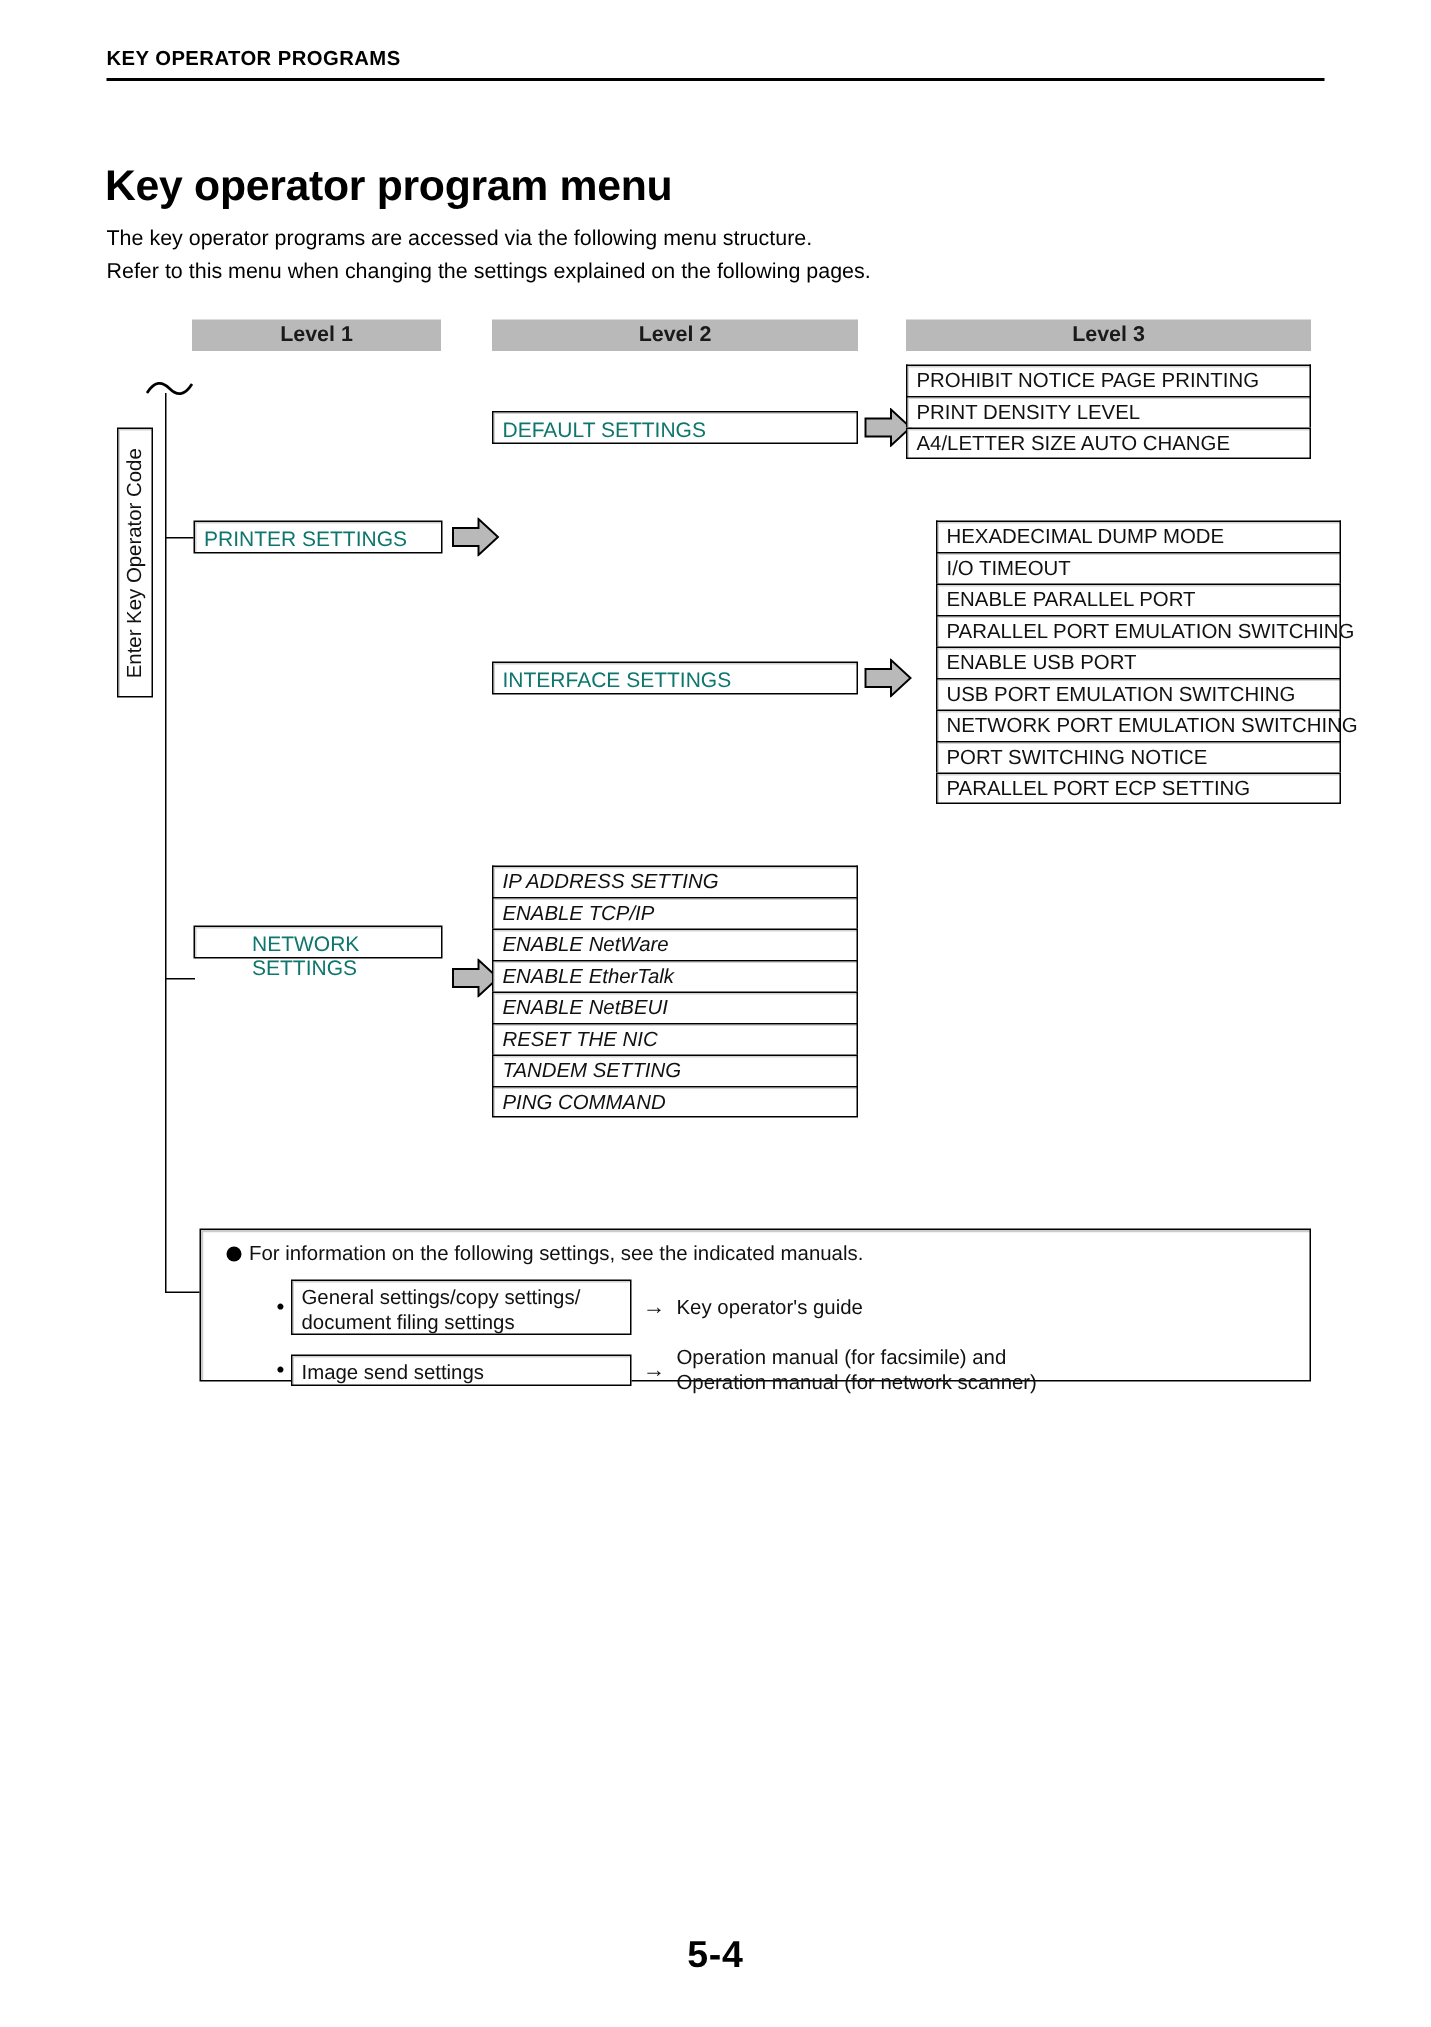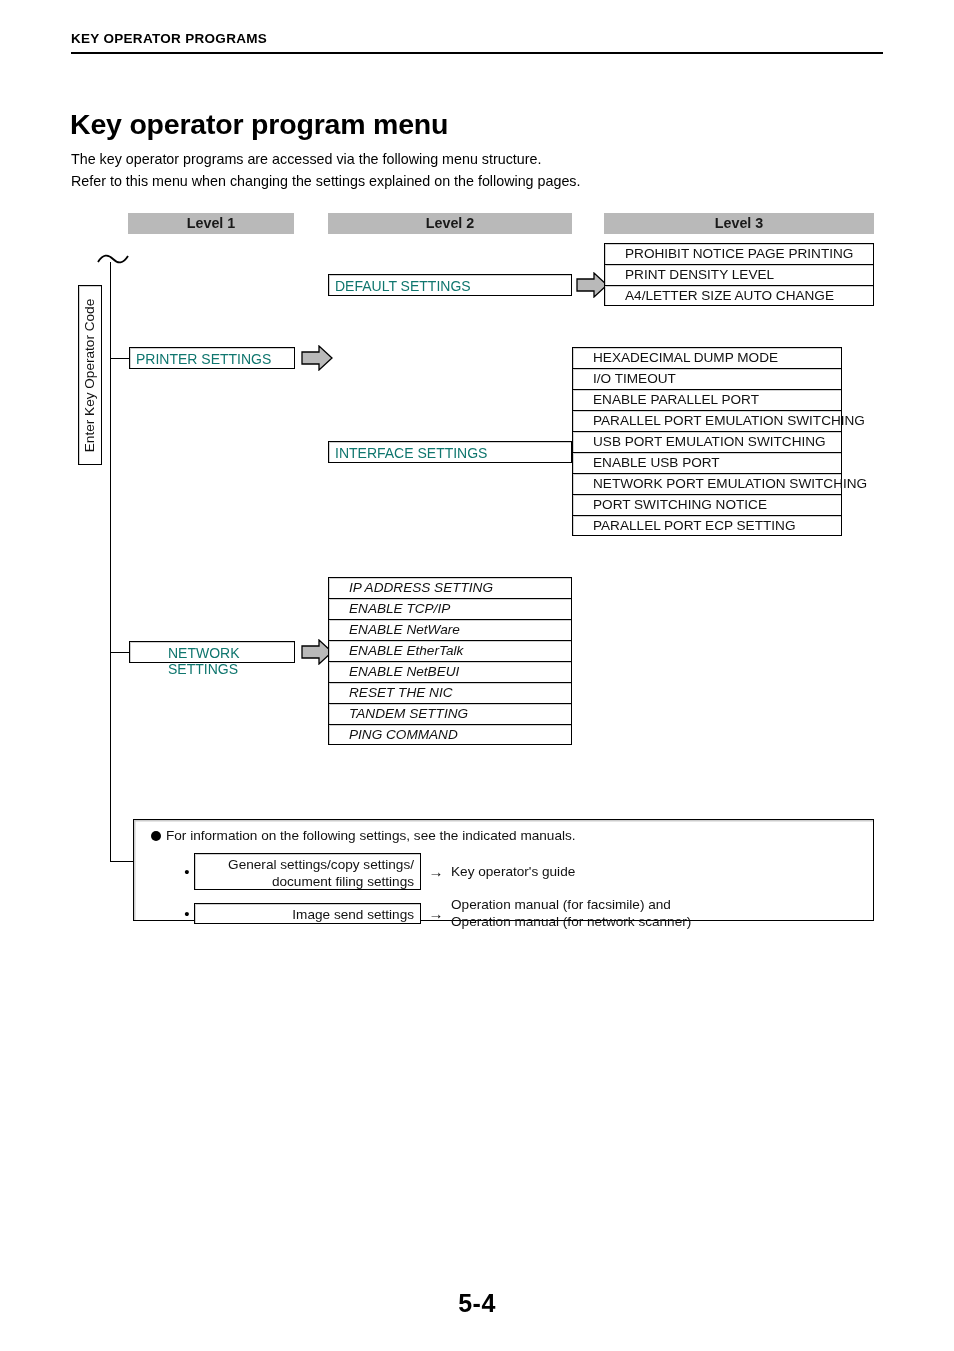--- a/index.html
+++ b/index.html
@@ -95,21 +95,21 @@
     position: absolute;
   }
   .stack .row {
     box-sizing: border-box;
     border: 1.1px solid #000;
     border-bottom: none;
     background: #fff;
     height: 21px;
     line-height: 19px;
     font-size: 13.6px;
-    padding-left: 20px;
+    padding-left: 6px;
     color: #111;
     white-space: nowrap;
     box-shadow: inset 1px 1px 0 0 #d2d2d2;
   }
   .stack .row:last-child { border-bottom: 1.1px solid #000; }
 
   
   .arrow {
     position: absolute;
     width: 32px;
@@ -190,21 +190,20 @@
   }
   .note-box {
     box-sizing: border-box;
     border: 1.1px solid #000;
     background: #fff;
     box-shadow: inset 1px 1px 0 0 #d0d0d0;
     font-size: 13.6px;
     color: #111;
     padding: 2px 6px;
     line-height: 17px;
-    text-align: right;
   }
   .note-arrow {
     width: 30px;
     text-align: center;
     font-size: 15px;
     color: #111;
   }
   .note-target {
     font-size: 13.6px;
     color: #111;
@@ -256,21 +255,21 @@
     <span>Enter Key Operator Code</span>
   </div>
 
   <div class="line-h" style="left:110px; top:358px; width:20px;"></div>
 
   <div class="line-h" style="left:110px; top:652px; width:20px;"></div>
 
   <div class="line-h" style="left:110px; top:861px; width:24px;"></div>
 
   <div class="node" style="left:129px; top:347px; width:166px; height:22px;">PRINTER SETTINGS</div>
-  <div class="node" style="left:129px; top:641px; width:166px; height:22px;padding-left:38px;">NETWORK SETTINGS</div>
+  <div class="node" style="left:129px; top:617px; width:166px; height:22px;padding-left:38px;">NETWORK SETTINGS</div>
 
   <div class="arrow" style="left:301px; top:345px;">
     <svg width="32" height="26" viewBox="0 0 32 26">
       <path d="M1 7 H18 V1 L31 13 L18 25 V19 H1 Z" fill="#b9b9b9" stroke="#000" stroke-width="1.3" stroke-linejoin="miter"></path>
     </svg>
   </div>
 
   <div class="arrow" style="left:301px; top:639px;">
     <svg width="32" height="26" viewBox="0 0 32 26">
       <path d="M1 7 H18 V1 L31 13 L18 25 V19 H1 Z" fill="#b9b9b9" stroke="#000" stroke-width="1.3" stroke-linejoin="miter"></path>
@@ -302,27 +301,27 @@
       <div class="row">TANDEM SETTING</div>
       <div class="row">PING COMMAND</div>
     </div>
 
   <div class="stack" id="stack-default" style="left:604px; top:243px; width:270px;">
       <div class="row">PROHIBIT NOTICE PAGE PRINTING</div>
       <div class="row">PRINT DENSITY LEVEL</div>
       <div class="row">A4/LETTER SIZE AUTO CHANGE</div>
     </div>
 
-  <div class="stack" id="stack-interface" style="left:572px; top:347px; width:270px;">
+  <div class="stack" id="stack-interface" style="left:624px; top:347px; width:270px;">
       <div class="row">HEXADECIMAL DUMP MODE</div>
       <div class="row">I/O TIMEOUT</div>
       <div class="row">ENABLE PARALLEL PORT</div>
       <div class="row">PARALLEL PORT EMULATION SWITCHING</div>
+      <div class="row">ENABLE USB PORT</div>
       <div class="row">USB PORT EMULATION SWITCHING</div>
-      <div class="row">ENABLE USB PORT</div>
       <div class="row">NETWORK PORT EMULATION SWITCHING</div>
       <div class="row">PORT SWITCHING NOTICE</div>
       <div class="row">PARALLEL PORT ECP SETTING</div>
     </div>
 
 </div>
 
 <div class="note-panel">
   <div class="note-head">
     <span class="note-bullet-dot"></span><span>For information on the following settings, see the indicated manuals.</span>

